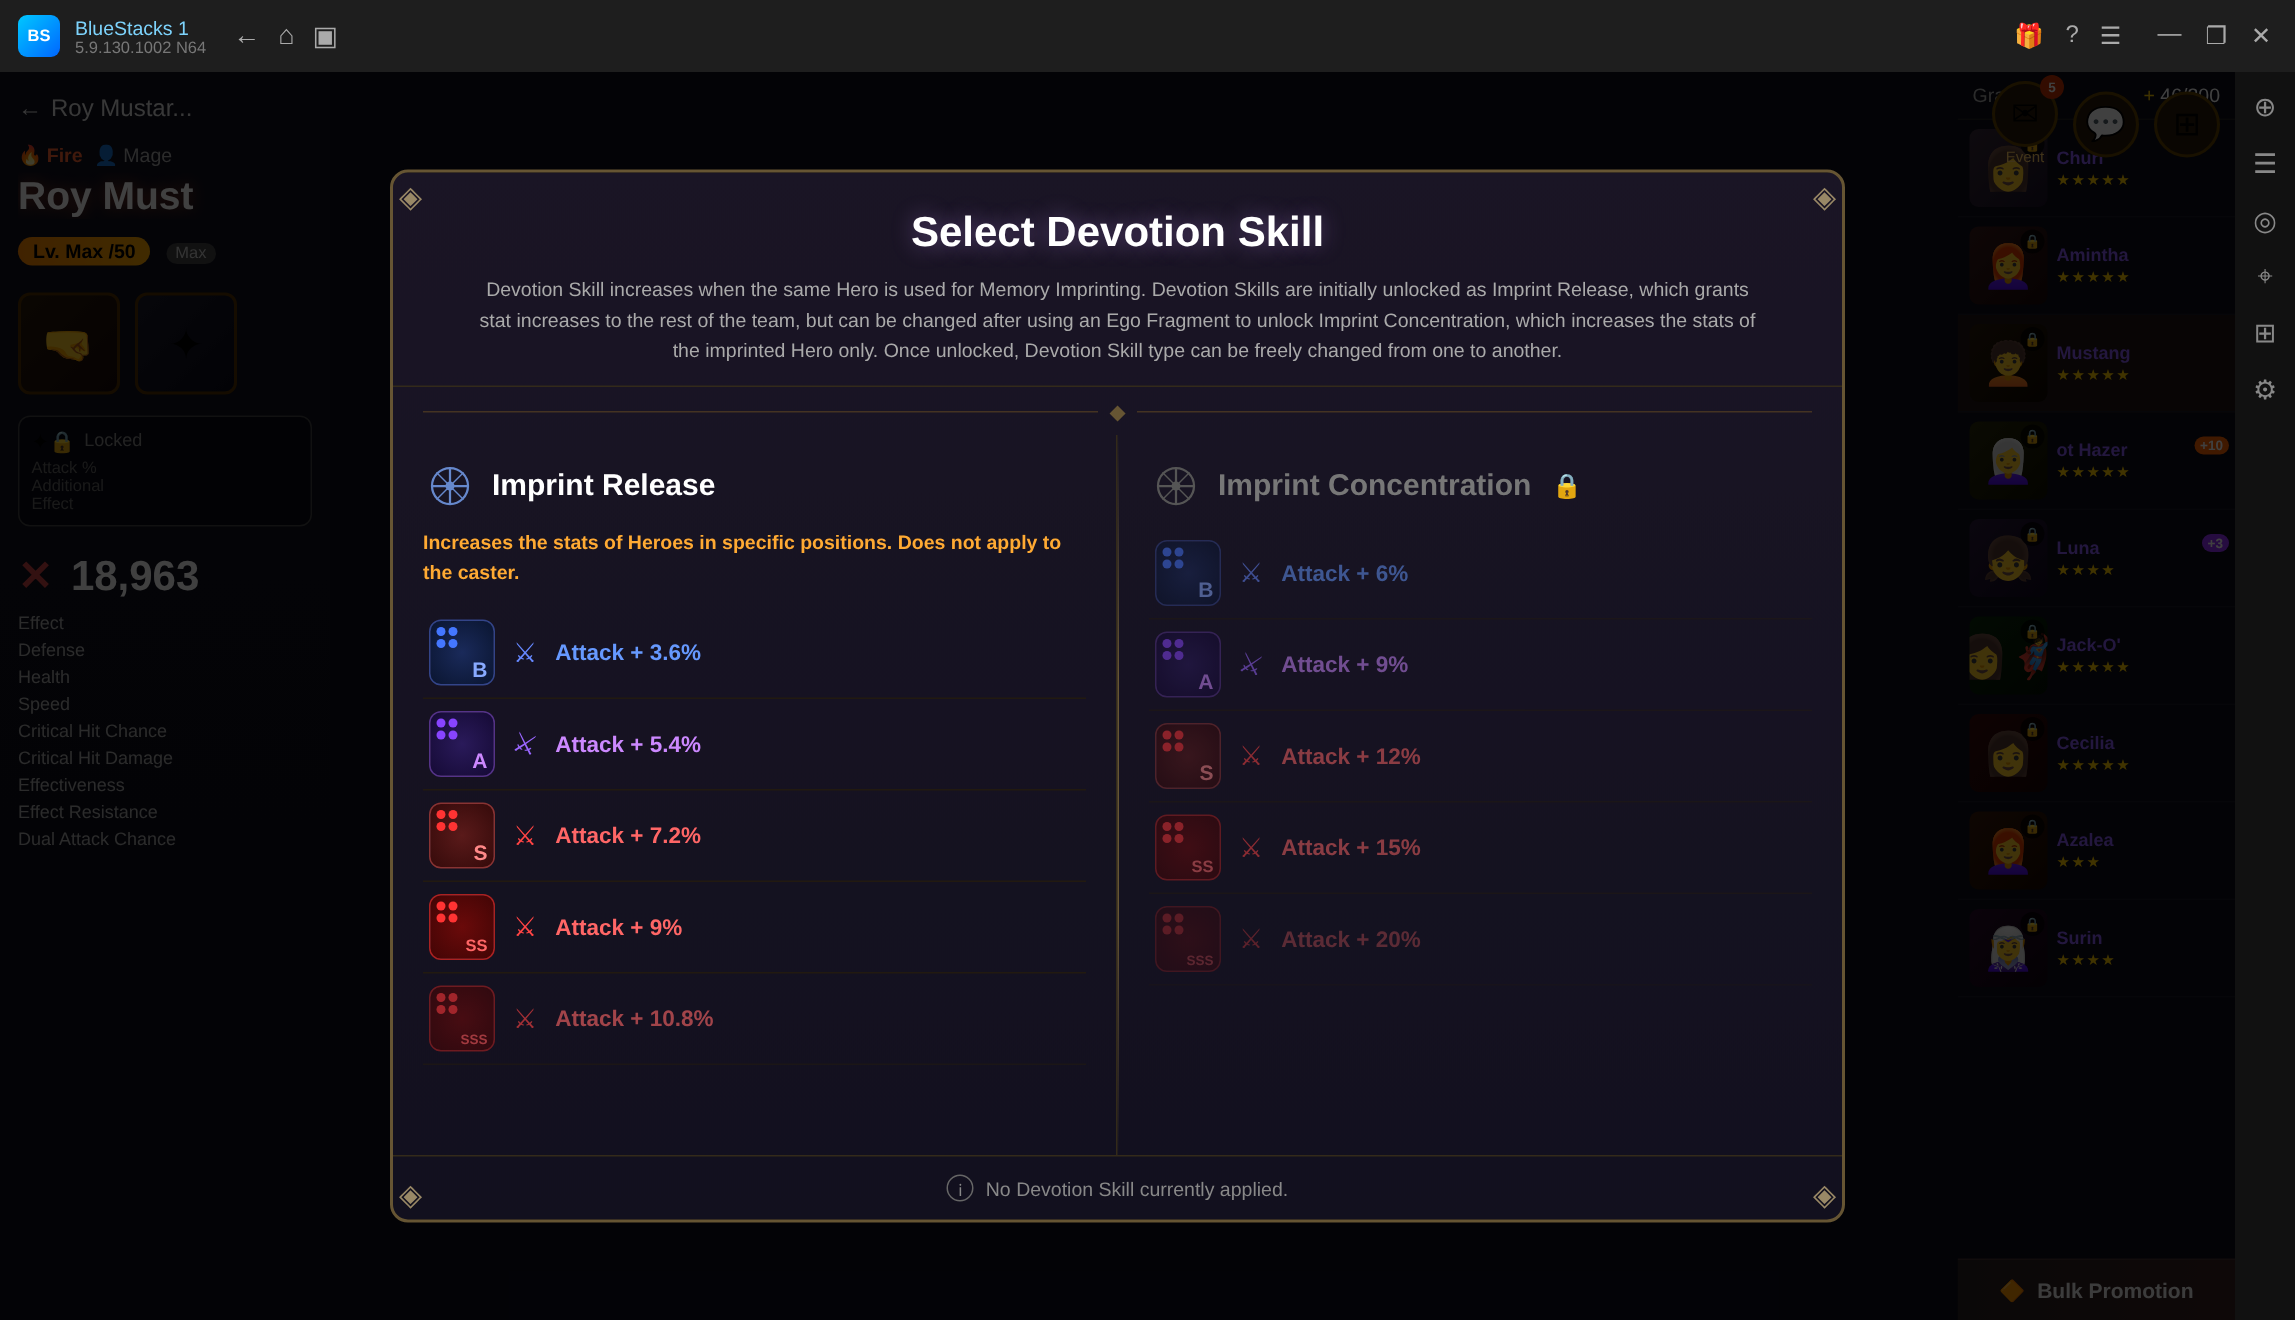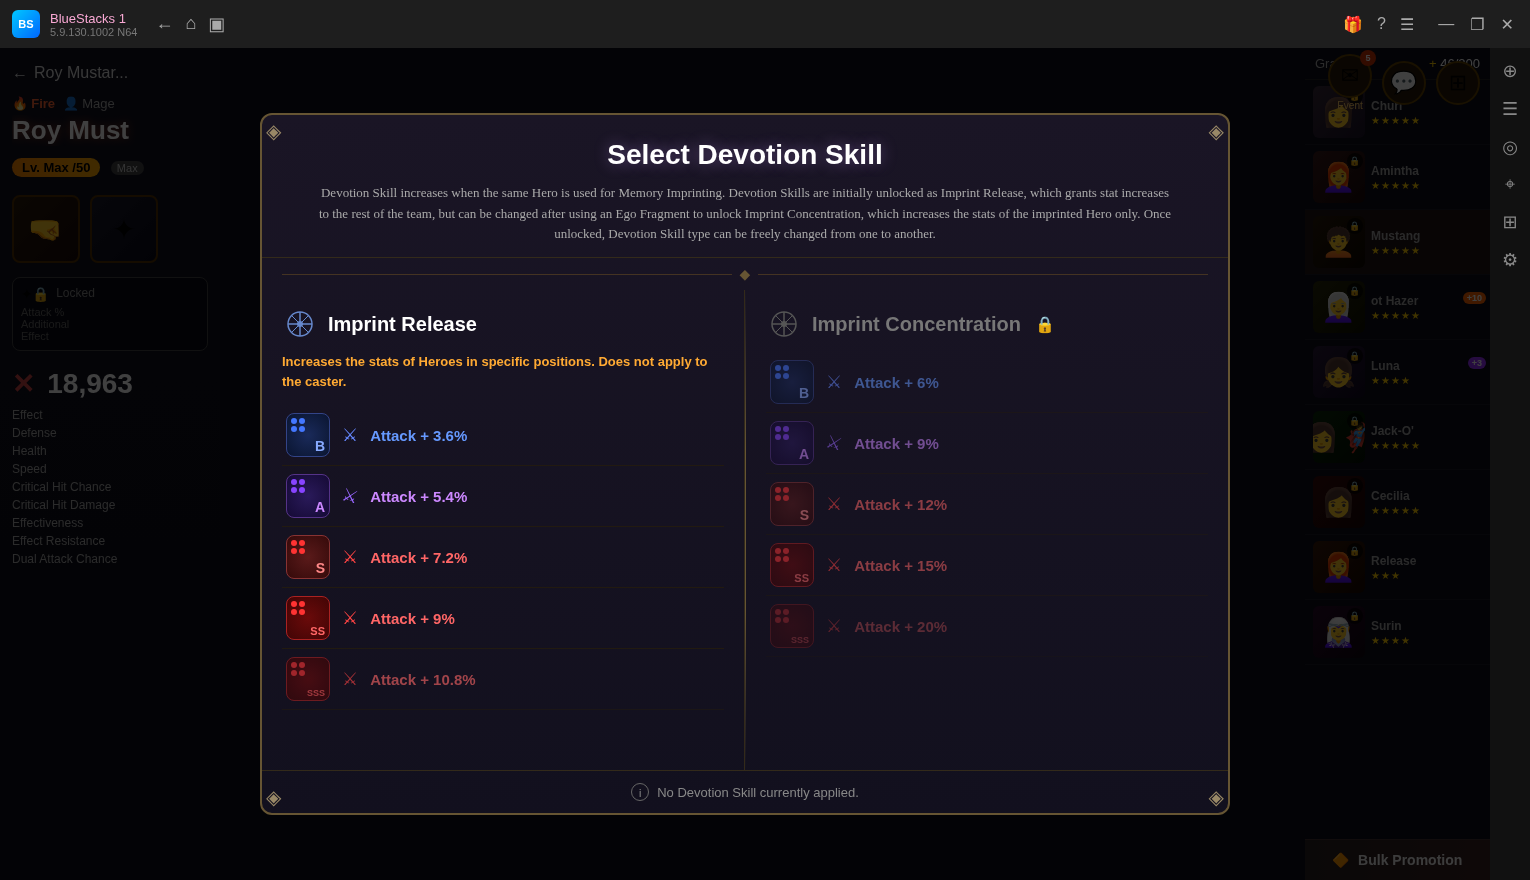--- a/index.html
+++ b/index.html
@@ -25,21 +25,21 @@
       top: 0; left: 0;
       z-index: 100;
     }
     .bs-logo {
       width: 28px; height: 28px;
       background: linear-gradient(135deg, #00c8ff, #0066ff);
       border-radius: 6px;
       display: flex; align-items: center; justify-content: center;
       color: white; font-weight: bold; font-size: 11px;
     }
-    .bs-title { color: #f9a8d4; font-size: 13px; }
+    .bs-title { color: #7dd3fc; font-size: 13px; }
     .bs-subtitle { color: #777; font-size: 11px; }
     .bs-nav-icons { display: flex; gap: 12px; margin-left: 8px; }
     .bs-nav-icon { color: #aaa; font-size: 18px; cursor: pointer; }
     .bs-spacer { flex: 1; }
     .bs-right-icons { display: flex; gap: 14px; align-items: center; }
     .bs-right-icon { color: #aaa; font-size: 16px; cursor: pointer; }
     .bs-window-controls { display: flex; gap: 8px; margin-left: 10px; }
     .bs-win-btn { color: #aaa; font-size: 16px; cursor: pointer; padding: 0 4px; }
 
     
@@ -186,21 +186,21 @@
     .hero-thumb {
       width: 52px; height: 52px;
       border-radius: 6px;
       background: #2a1a1a;
       display: flex; align-items: center; justify-content: center;
       font-size: 22px;
       margin-right: 6px;
       position: relative;
       overflow: hidden;
     }
-    .hero-list-name { color: #a3a3a3; font-size: 12px; font-weight: bold; margin-bottom: 2px; }
+    .hero-list-name { color: #8b5cf6; font-size: 12px; font-weight: bold; margin-bottom: 2px; }
     .star-row { display: flex; gap: 1px; }
     .star { color: #ffcc00; font-size: 10px; }
     .lock-overlay {
       position: absolute;
       top: 2px; right: 2px;
       background: rgba(0,0,0,0.7);
       border-radius: 50%;
       width: 16px; height: 16px;
       display: flex; align-items: center; justify-content: center;
       font-size: 9px; color: #aaa;
@@ -312,21 +312,20 @@
       color: #fff;
       text-shadow: 0 0 15px rgba(200,150,255,0.4);
       margin-bottom: 12px;
     }
     .modal-desc {
       color: #aaa;
       font-size: 13px;
       line-height: 1.6;
       max-width: 860px;
       margin: 0 auto;
-      font-family: Liberation Serif, serif;
     }
 
     .modal-divider {
       display: flex;
       align-items: center;
       margin: 8px 20px;
     }
     .divider-line { flex: 1; height: 1px; background: #443322; }
     .divider-diamond { color: #665533; font-size: 14px; margin: 0 8px; }
 
@@ -719,21 +718,21 @@
       </div>
     </div>
   </div>
 
   <div class="hero-list-item">
     <div class="hero-thumb" style="background: linear-gradient(135deg, #3a1a0a, #1a0800);">
       <span style="font-size:28px;">👩‍🦰</span>
       <div class="lock-overlay">🔒</div>
     </div>
     <div>
-      <div class="hero-list-name">Release</div>
+      <div class="hero-list-name">Azalea</div>
       <div class="star-row">
         <span class="star">★</span>
           <span class="star">★</span>
           <span class="star">★</span>
       </div>
     </div>
   </div>
 
   <div class="hero-list-item">
     <div class="hero-thumb" style="background: linear-gradient(135deg, #2a0a2a, #100510);">

